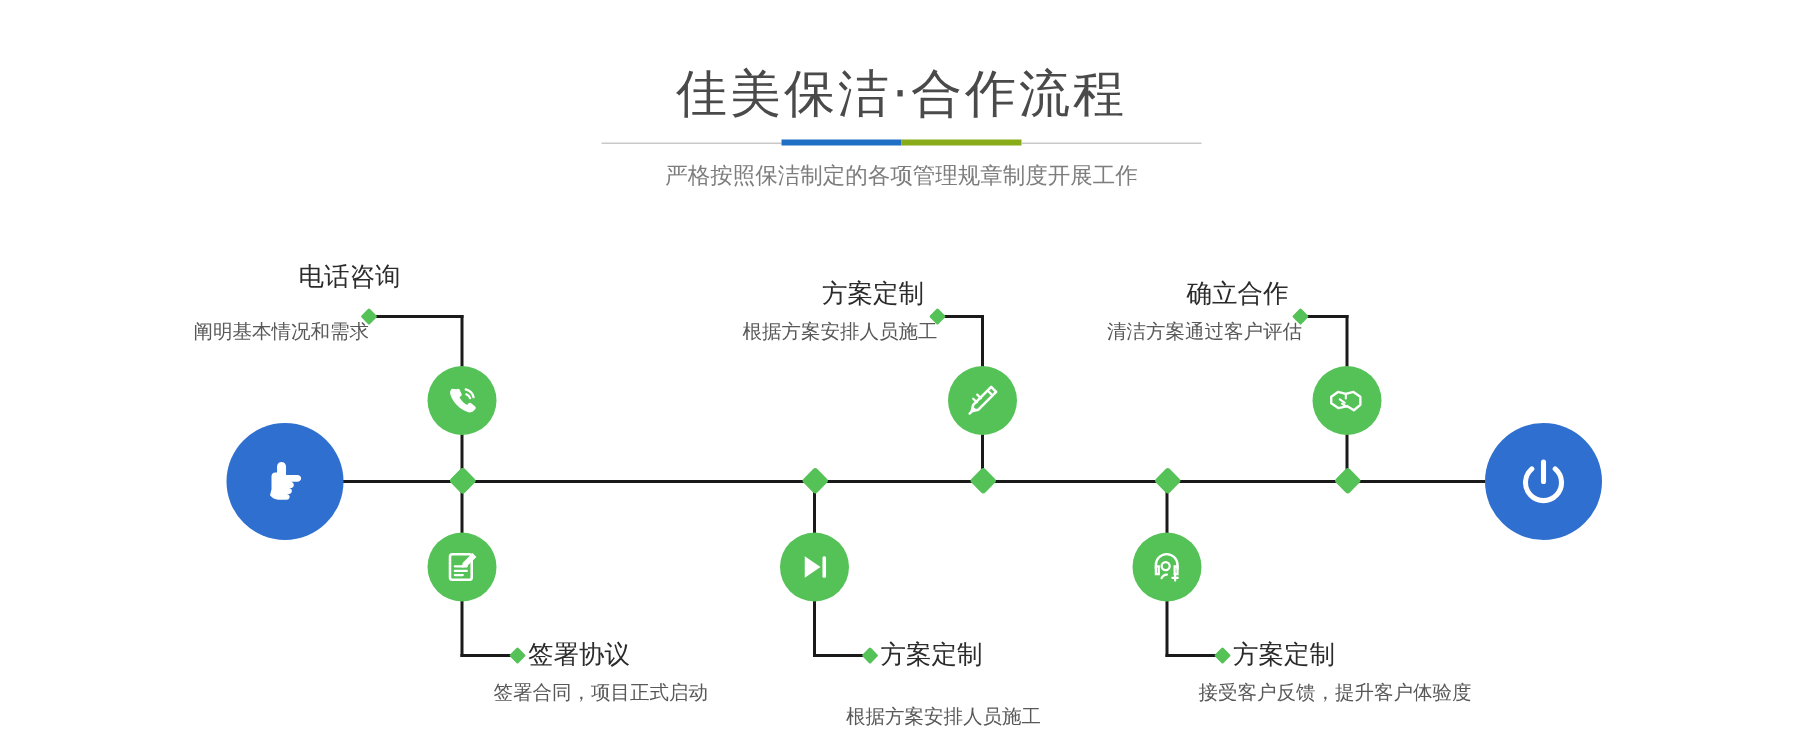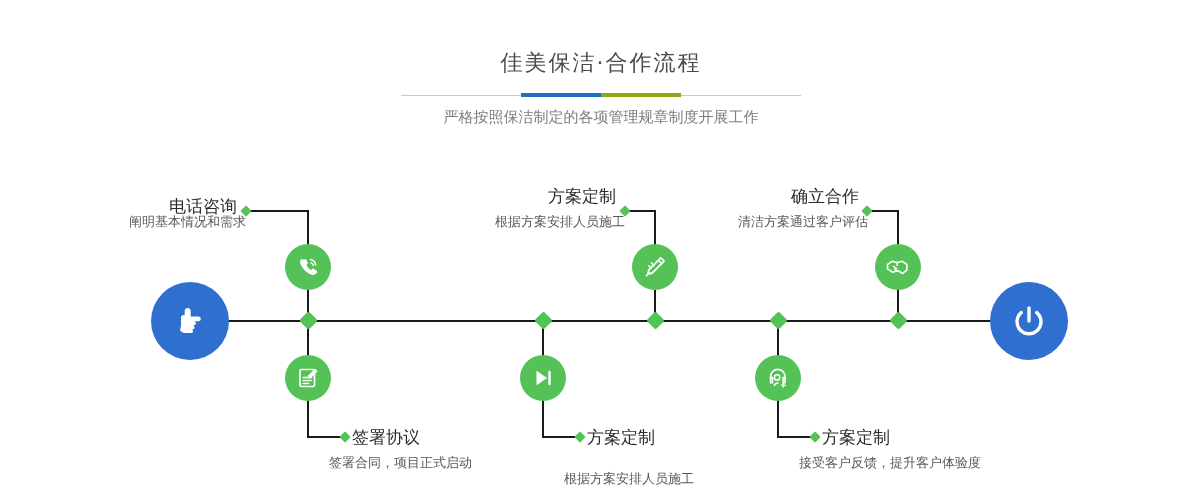--- a/index.html
+++ b/index.html
@@ -25,21 +25,21 @@
     top: 0;
     width: 1202px;
     height: 150px;
   }
   #title {
     position: absolute;
     left: 0;
     top: 40px;
     width: 1202px;
     text-align: center;
-    font-size: 22px;
+    font-size: 34px;
     letter-spacing: 2px;
     color: #4a4a4a;
     font-weight: 400;
     line-height: 46px;
     white-space: nowrap;
   }
   #divider {
     position: absolute;
     left: 401px;
     top: 93px;
@@ -213,21 +213,21 @@
     <div class="node-circle" style="left: 285px; top: 94px; background: rgb(85, 194, 87);">
       <span>
         <svg width="26" height="26" viewBox="0 0 26 26">
           <path d="M6.2 5.2c-1.1 1.1-1.4 2.6-.9 4 1.8 5.3 6.2 9.7 11.5 11.5 1.4 .5 2.9 .2 4-.9l1-1c.5-.5 .5-1.3 0-1.8l-2.9-2.3
                    c-.5-.4-1.2-.3-1.6 .2l-.9 1.1c-2.2-1.1-4-2.9-5.1-5.1l1.1-.9c.5-.4 .6-1.1 .2-1.6L11.3 5.5c-.5-.5-1.3-.5-1.8 0l-3.3-.3z" fill="#ffffff"></path>
           <path d="M15.5 5.6a7 7 0 0 1 5.2 5.2" stroke="#ffffff" stroke-width="1.5" fill="none" stroke-linecap="round"></path>
           <path d="M15.9 8.9a3.7 3.7 0 0 1 2.5 2.5" stroke="#ffffff" stroke-width="1.5" fill="none" stroke-linecap="round"></path>
         </svg>
       </span>
     </div>
-    <div class="node-title title-right" style="left:0px; top:45px; width:237px;">电话咨询</div>
+    <div class="node-title title-right" style="left:0px; top:24px; width:237px;padding-left:30px;">电话咨询</div>
     <div class="node-desc title-right" style="left:0px; top:62px; width:246px;">阐明基本情况和需求</div>
 
     <div class="axis-diamond" style="left: 302px; top: 164px; background: rgb(85, 194, 87);"></div>
     <div class="vline" style="left: 307px; top: 170px; height: 118px; background: rgb(26, 26, 26);"></div>
     <div class="hline" style="left: 307px; top: 286px; width: 39px; background: rgb(26, 26, 26);"></div>
     <div class="label-diamond" style="left: 341px; top: 283px; background: rgb(85, 194, 87);"></div>
     <div class="node-circle" style="left: 285px; top: 205px; background: rgb(85, 194, 87);">
       <span>
         <svg width="26" height="26" viewBox="0 0 26 26">
           <rect x="5" y="4.5" width="14.5" height="17" rx="1.5" stroke="#ffffff" stroke-width="1.7" fill="none"></rect>

